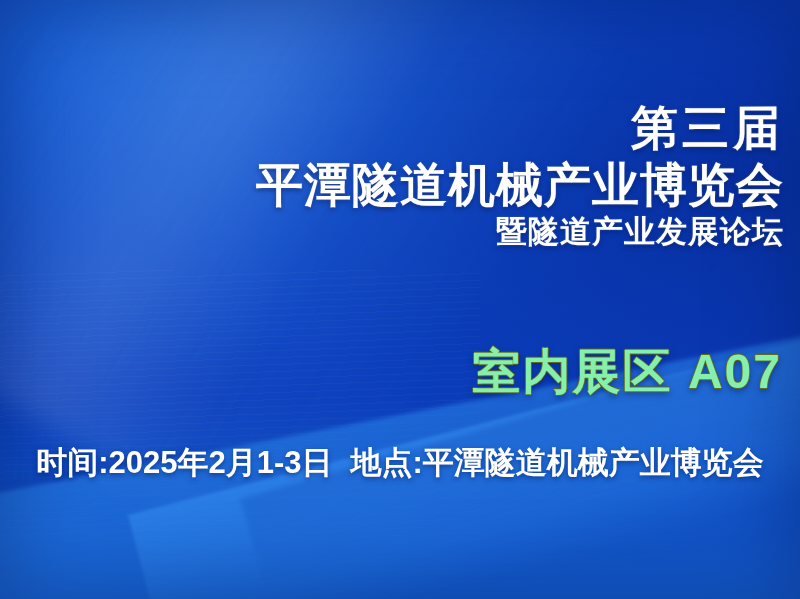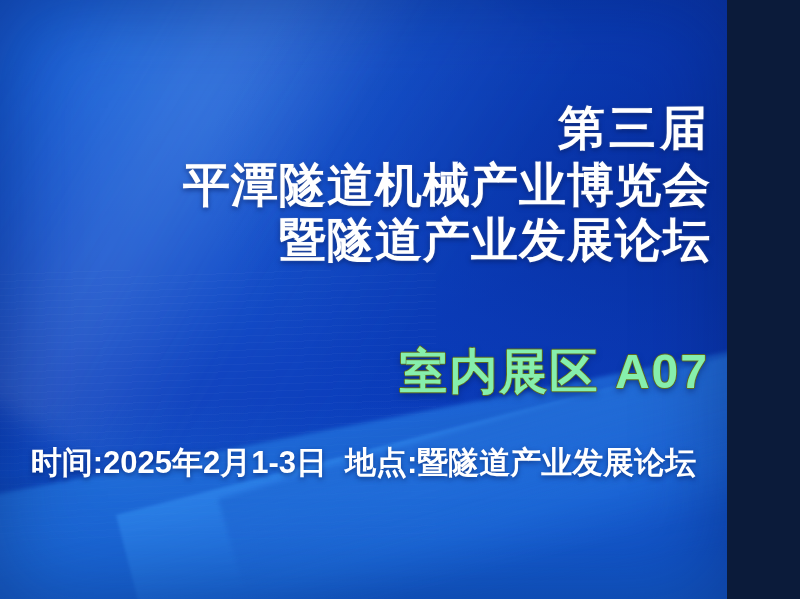--- a/index.html
+++ b/index.html
@@ -3,21 +3,21 @@
 <meta charset="utf-8">
 <title>Exhibition Promo Banner</title>
 <style>
   html, body {
     margin: 0;
     padding: 0;
     background: #0b1b3a;
   }
   #poster {
     position: relative;
-    width: 727px;
+    width: 800px;
     height: 599px;
     overflow: hidden;
     font-family: "Liberation Sans", "DejaVu Sans", sans-serif;
     background: #0b45c2;
   }
 
   
   .bg-base {
     position: absolute;
     inset: 0;
@@ -152,21 +152,21 @@
     font-weight: 700;
     letter-spacing: 0.5px;
     line-height: 1.0;
     white-space: nowrap;
     text-shadow:
        0 2px 5px rgba(3,24,86,0.60),
        0 0 2px rgba(255,255,255,0.30);
   }
   .t1 { font-size: 47px; margin-bottom: 10px; letter-spacing: 4px; }
   .t2 { font-size: 47px; margin-bottom: 8px; letter-spacing: 1px; text-align: right; }
-  .t3 { font-size: 47px; letter-spacing: 1px; }
+  .t3 { font-size: 31px; letter-spacing: 1px; }
 
   .booth-row {
     position: absolute;
     right: 18px;
     top: 340px;
     display: flex;
     align-items: baseline;
     justify-content: flex-end;
     gap: 12px;
     white-space: nowrap;
@@ -234,17 +234,17 @@
       <div class="title-line t2">平潭隧道机械产业博览会</div>
       <div class="title-line t3">暨隧道产业发展论坛</div>
     </div>
 
     <div class="booth-row">
       <span class="booth-value">室内展区 A07</span>
     </div>
 
     <div class="footer-row">
       <span class="footer-text">时间:2025年2月1-3日</span>
-      <span class="footer-text">地点:暨隧道产业发展论坛</span>
+      <span class="footer-text">地点:平潭隧道机械产业博览会</span>
     </div>
 
   </div>
 </div>
 
 </body></html>

